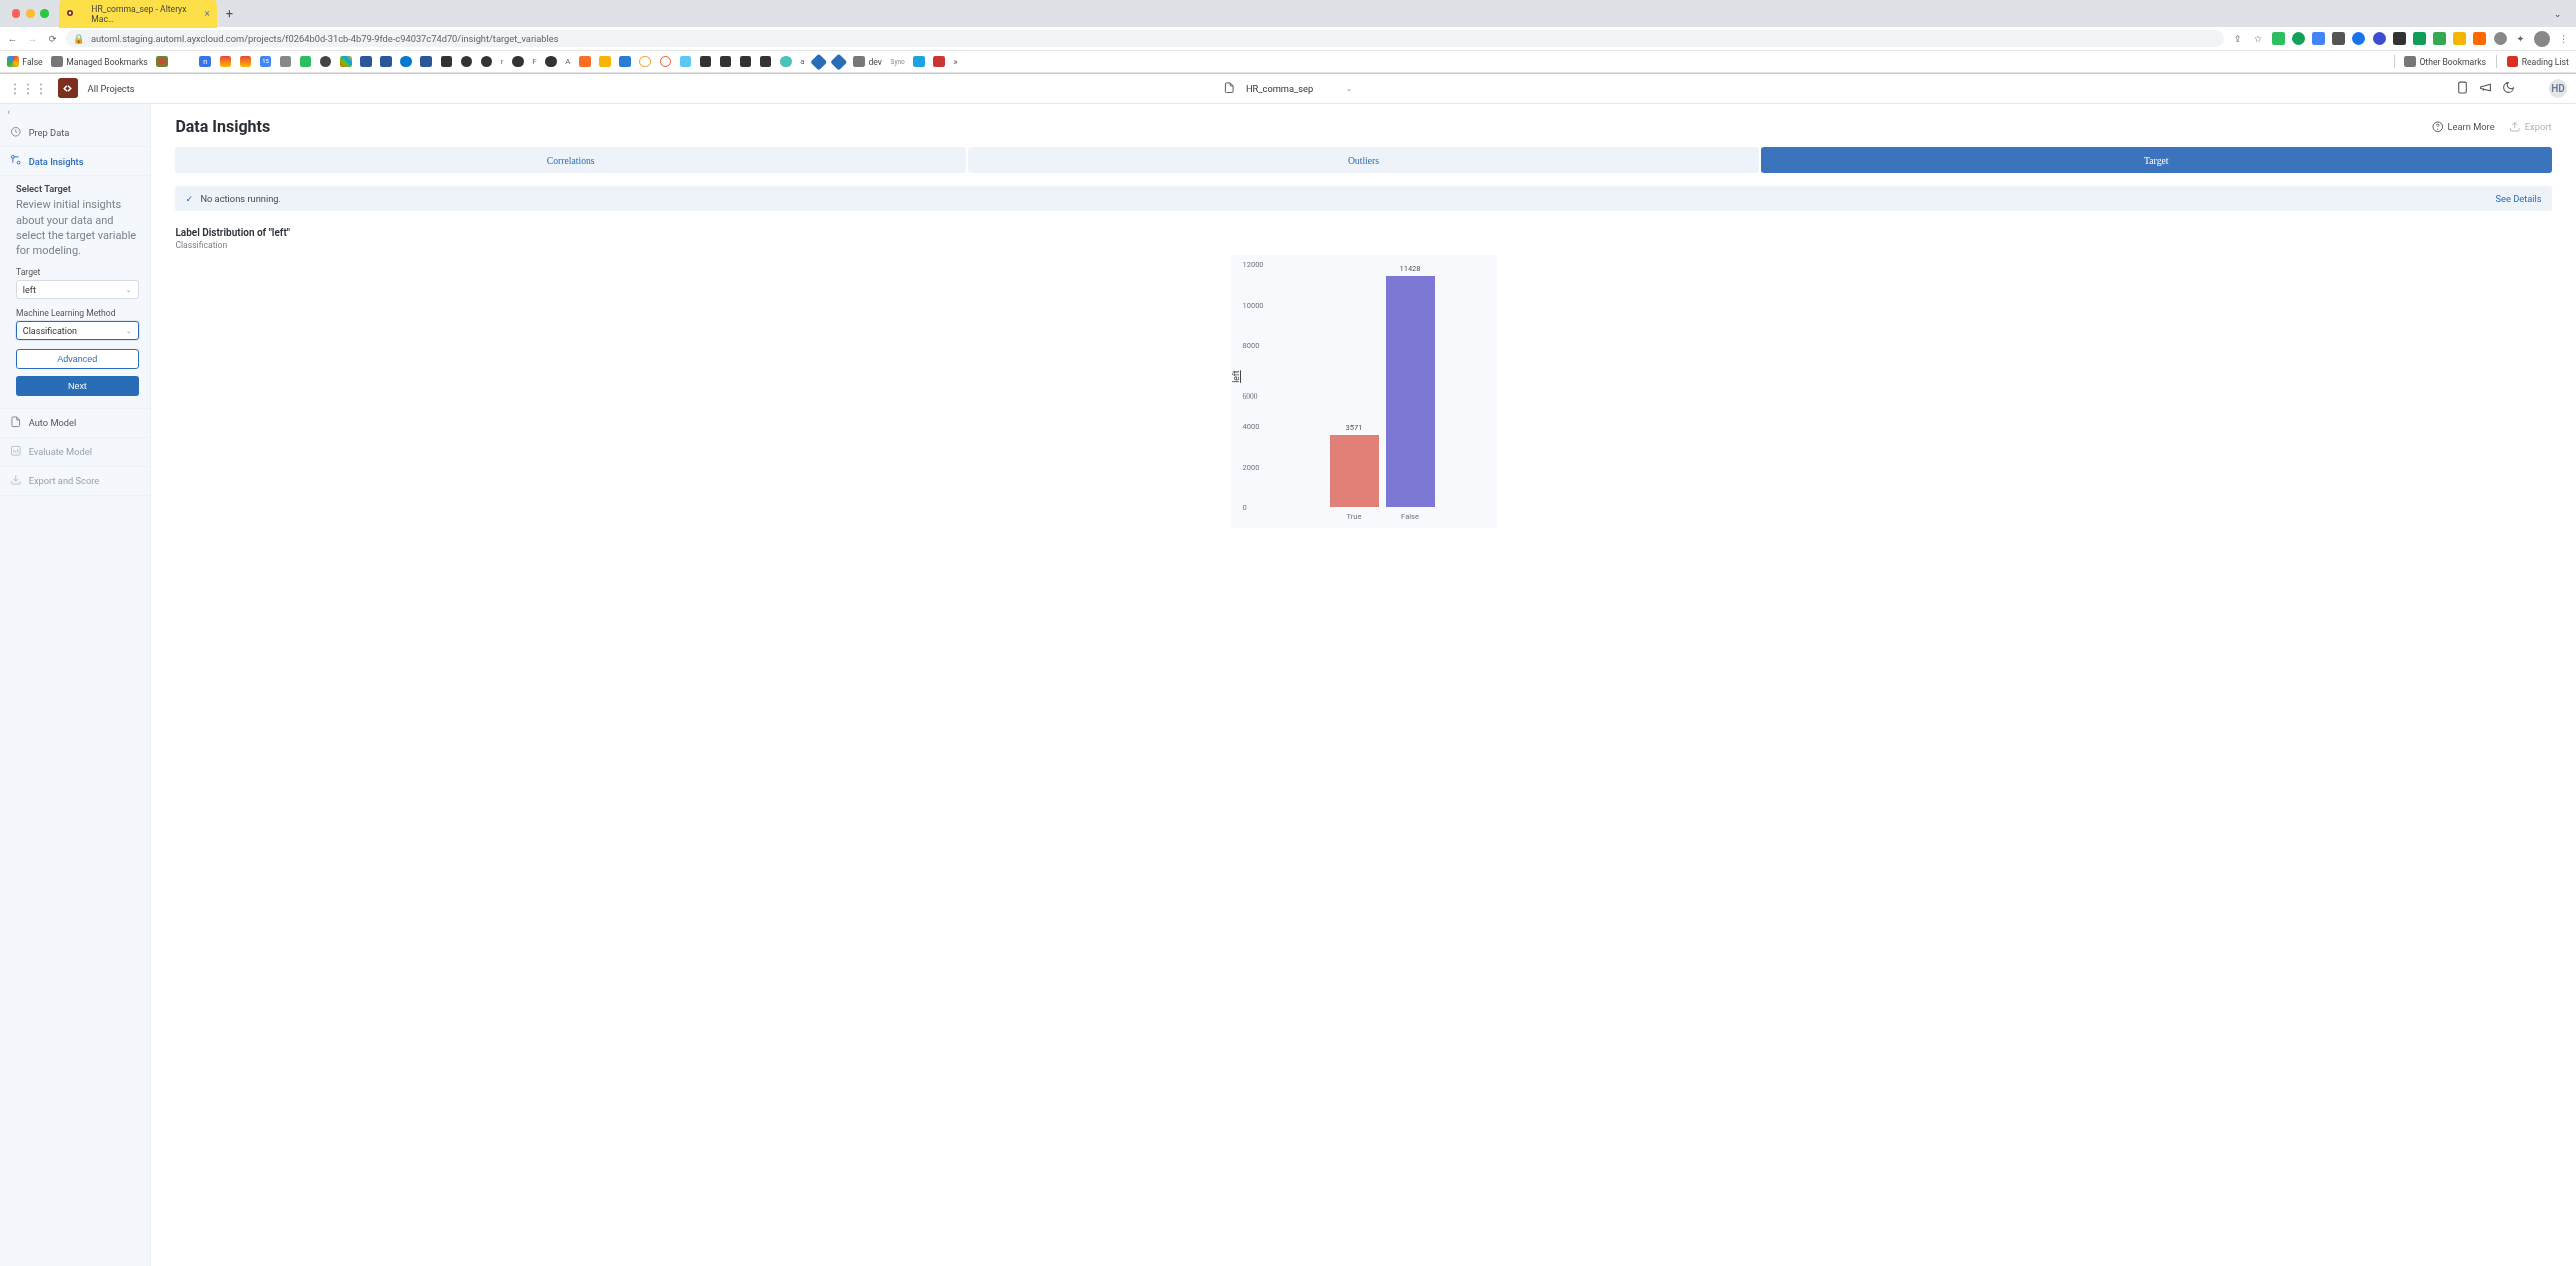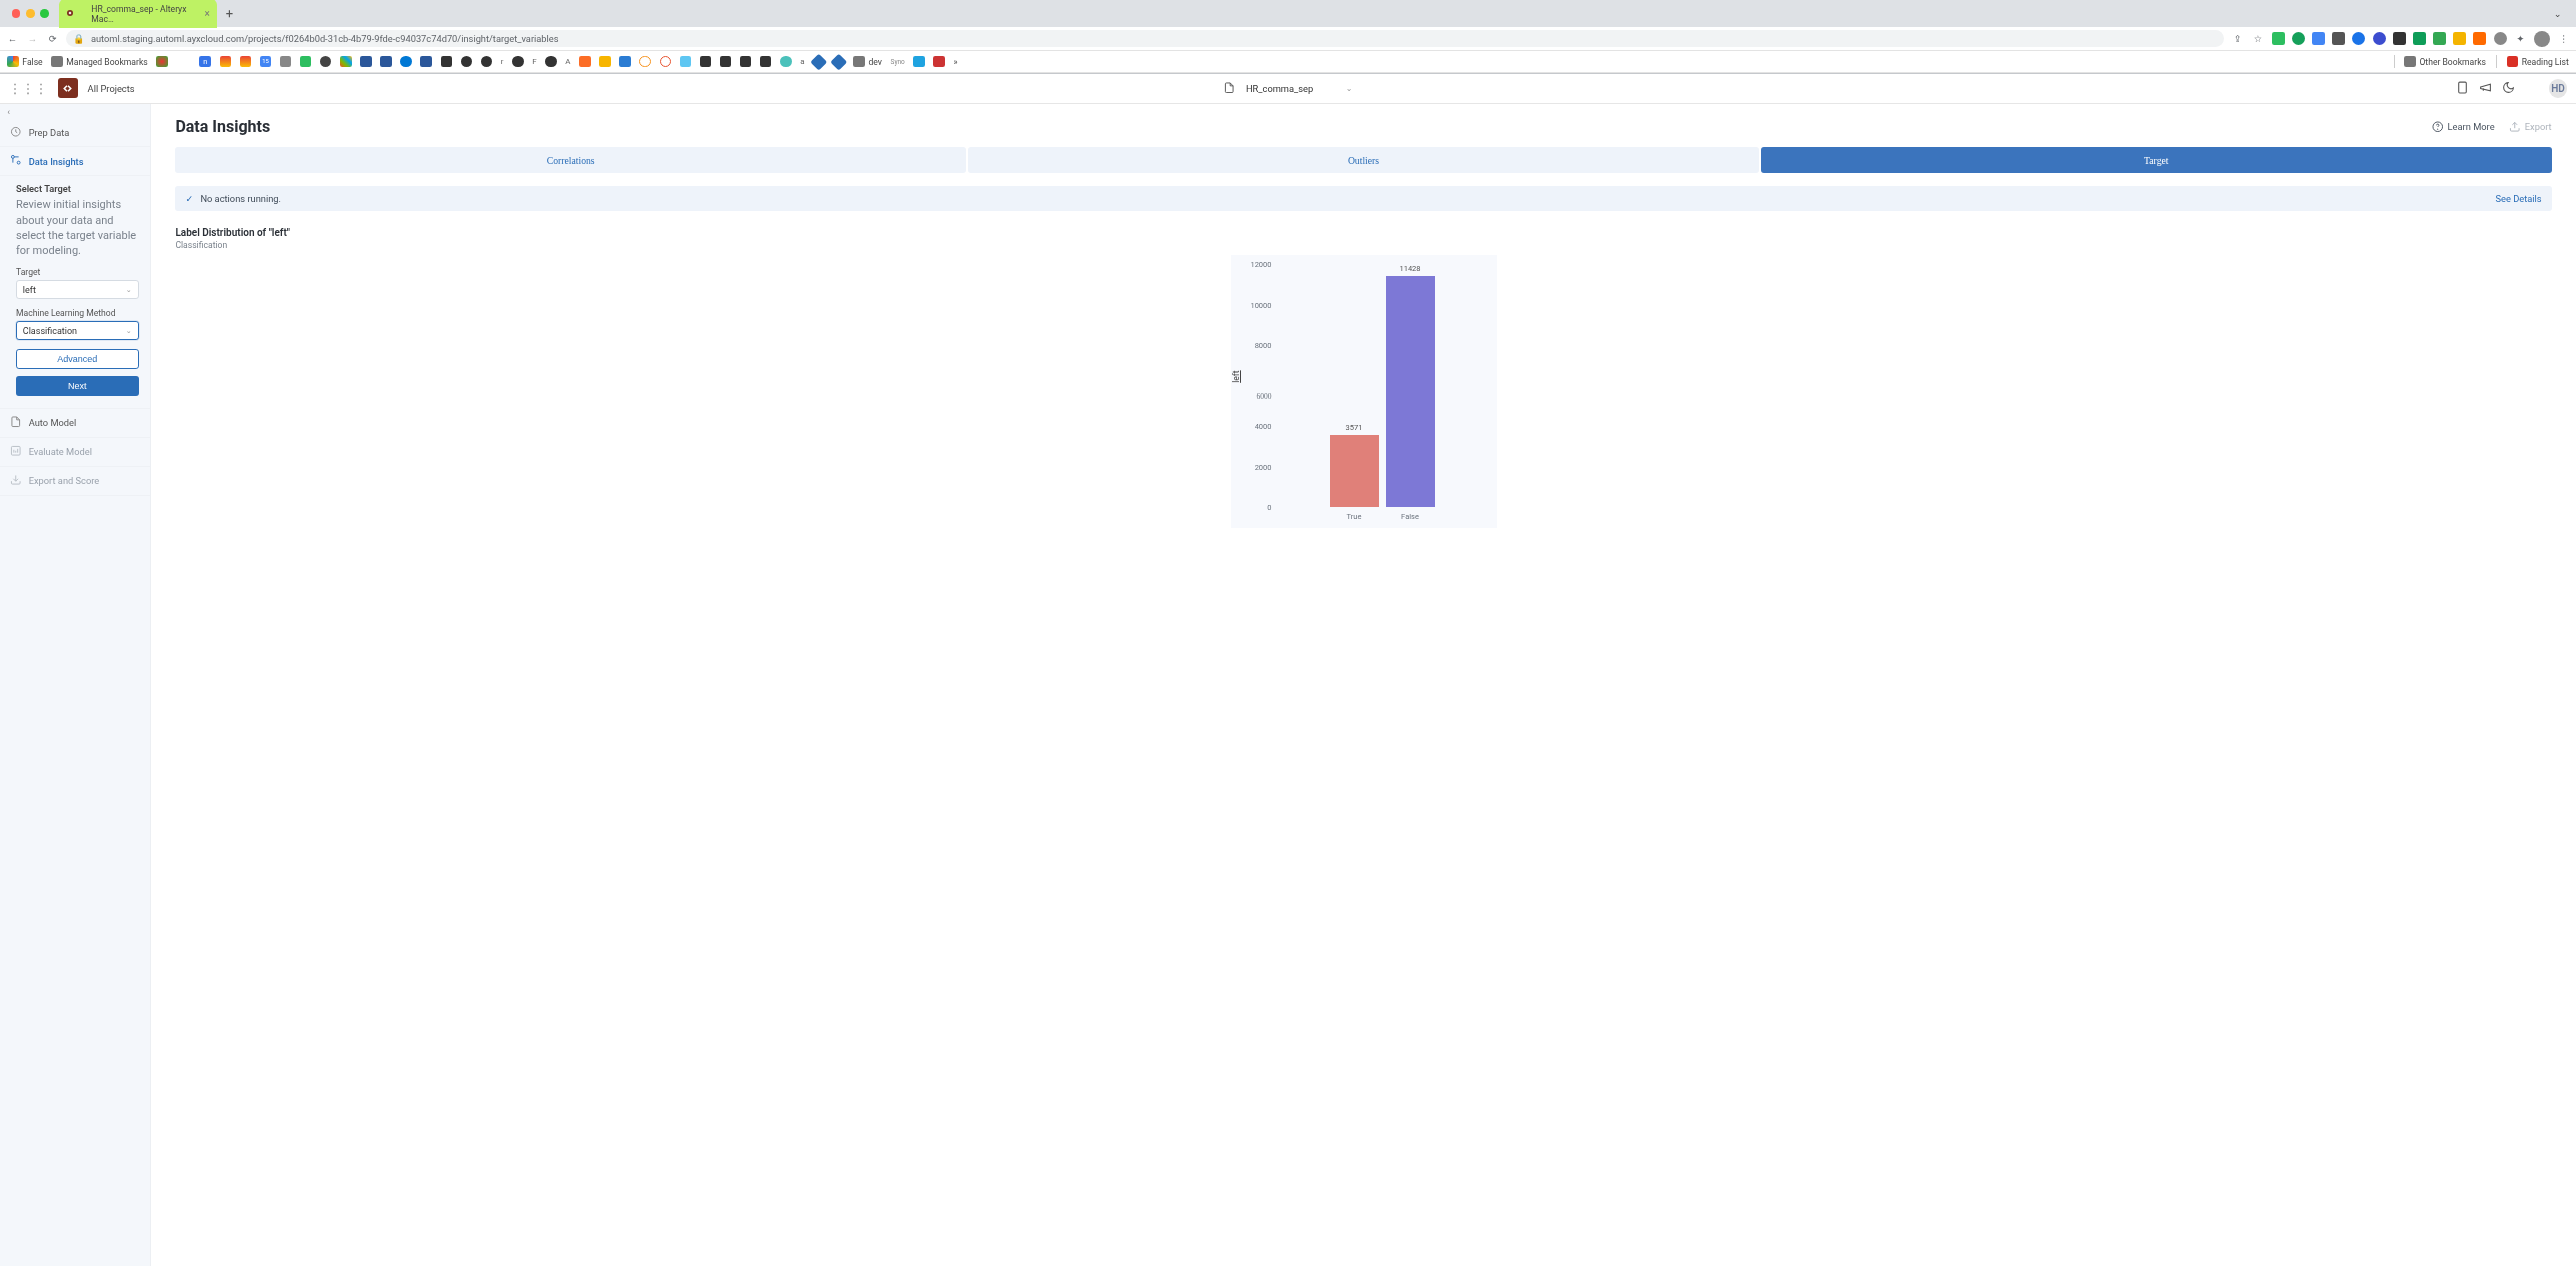--- a/index.html
+++ b/index.html
@@ -4,21 +4,21 @@
 <style>
 * { box-sizing: border-box; margin: 0; padding: 0; }
 body { font-family: -apple-system, BlinkMacSystemFont, "Segoe UI", Roboto, sans-serif; font-size: 9.3px; color: #333; background: #fff; overflow: hidden; }
 
 
 .browser-chrome { background: #dee1e5; border-bottom: 0.7px solid #c5c8cc; }
 .tab-strip { display: flex; align-items: center; height: 27px; padding: 0 5.8px; gap: 4.3px; }
 .traffic { display: flex; gap: 5.8px; padding: 0 5.8px; }
 .tl { width: 8.6px; height: 8.6px; border-radius: 50%; }
 .tl.red { background: #ff5f57; } .tl.yellow { background: #febc2e; } .tl.green { background: #28c840; }
-.tab { display: flex; align-items: center; background: #bef264; border-radius: 5.8px 5.8px 0 0; padding: 4.3px 7.2px; gap: 17px; font-size: 8.6px; color: #444; max-width: 158px; }
+.tab { display: flex; align-items: center; background: #fde047; border-radius: 5.8px 5.8px 0 0; padding: 4.3px 7.2px; gap: 17px; font-size: 8.6px; color: #444; max-width: 158px; }
 .tab .favicon { width: 10px; height: 10px; display:inline-block; }
 .tab .close-x { color: #777; font-size: 10px; cursor: pointer; }
 .newtab { color: #555; font-size: 13px; padding: 0 4.3px; cursor:pointer; }
 .tab-chevron { margin-left: auto; padding: 0 8.6px; color:#444; }
 
 .nav-bar { display: flex; align-items: center; height: 24.4px; padding: 0 5.8px; gap: 7.2px; background:#fff; border-bottom:0.7px solid #e3e3e3;}
 .nav-bar .ico { width: 13px; text-align:center; color:#5f6368; cursor:pointer; }
 .nav-bar .ico.dim { color:#bdbdbd; }
 .addr { flex:1; display:flex; align-items:center; background:#f1f3f4; border-radius: 11.5px; padding: 2.9px 7.2px; gap:5.8px; font-size:9.3px; color:#5f6368; }
 .addr .lock { color:#5f6368; }
@@ -81,21 +81,21 @@
 
 .notice { display:flex; align-items:center; background:#eef3fa; border-radius:2.9px; padding:7.2px 10px; margin-bottom:16px; color:#3f4a57; font-size:9.3px; }
 .notice .chk { color:#2a6db7; margin-right:7.2px; }
 .notice .see { margin-left:auto; color:#2a6db7; cursor:pointer; }
 
 .chart-title { font-size:10px; font-weight:600; color:#2a2f36; margin-bottom:1.4px;}
 .chart-sub { font-size:8.6px; color:#7a828c; margin-bottom:5.8px; }
 
 .chart-wrap { width:266px; height:273px; background:#f7f9fd; margin: 4.3px auto 0 auto; position:relative; padding: 8.6px 8.6px 21.6px 45px; }
 .plot { position:relative; width:100%; height:100%; }
-.y-tick { position:absolute; left:-33px; font-size:7.5px; color:#6b737d; transform:translateY(50%); text-align:right; width:29px; }
+.y-tick { position:absolute; left:-33px; font-size:7.5px; color:#6b737d; transform:translateY(50%); text-align:left; width:29px; }
 .y-label { position:absolute; left:-40px; top:50%; transform: rotate(-90deg) translateX(7.2px); transform-origin: left center; font-size:8.6px; color:#444; text-decoration:underline; }
 .bar { position:absolute; bottom:0; }
 .bar-val { position:absolute; width:100%; text-align:center; font-size:7.5px; color:#555; top:-11.5px; }
 .x-tick { position:absolute; font-size:7.5px; color:#6b737d; text-align:center; bottom:-14.4px; }
 </style>
 </head>
 <body>
 
 <div class="browser-chrome">
   <div class="tab-strip">

